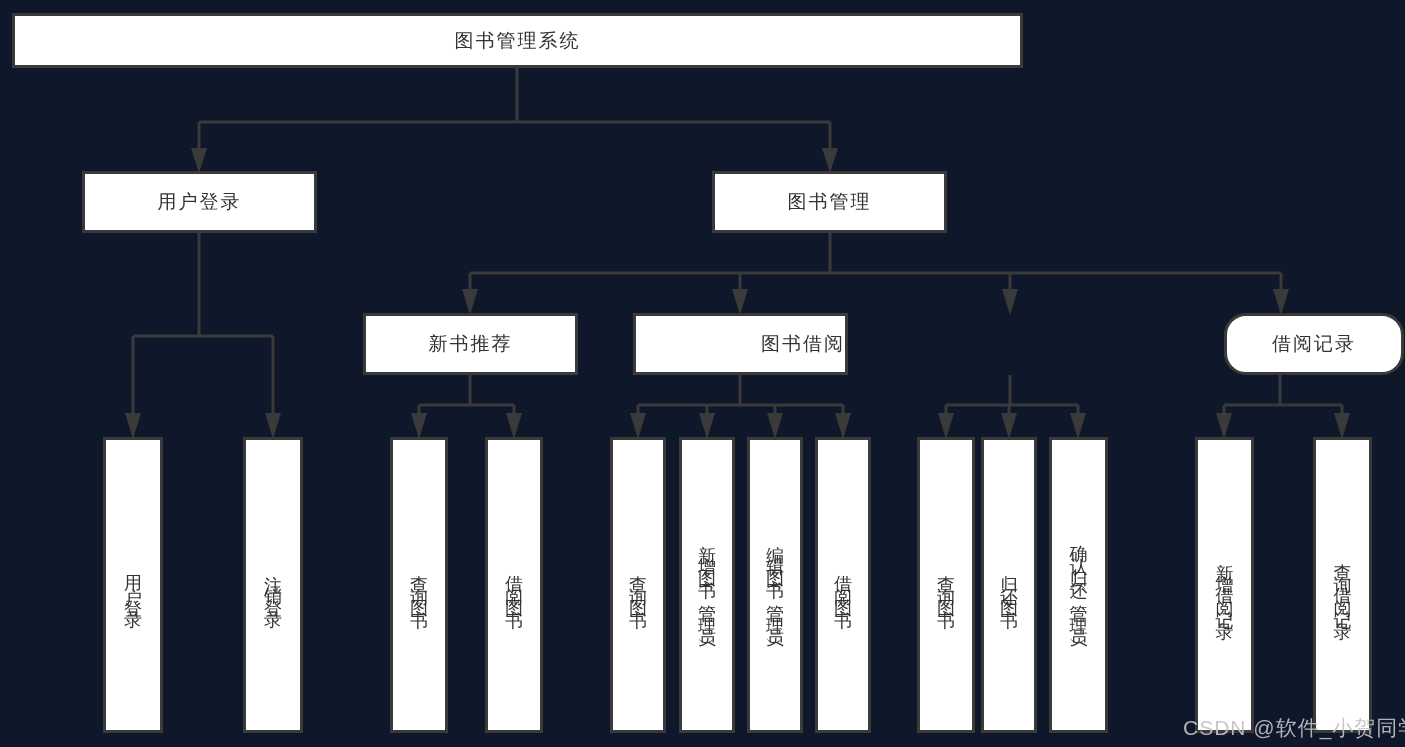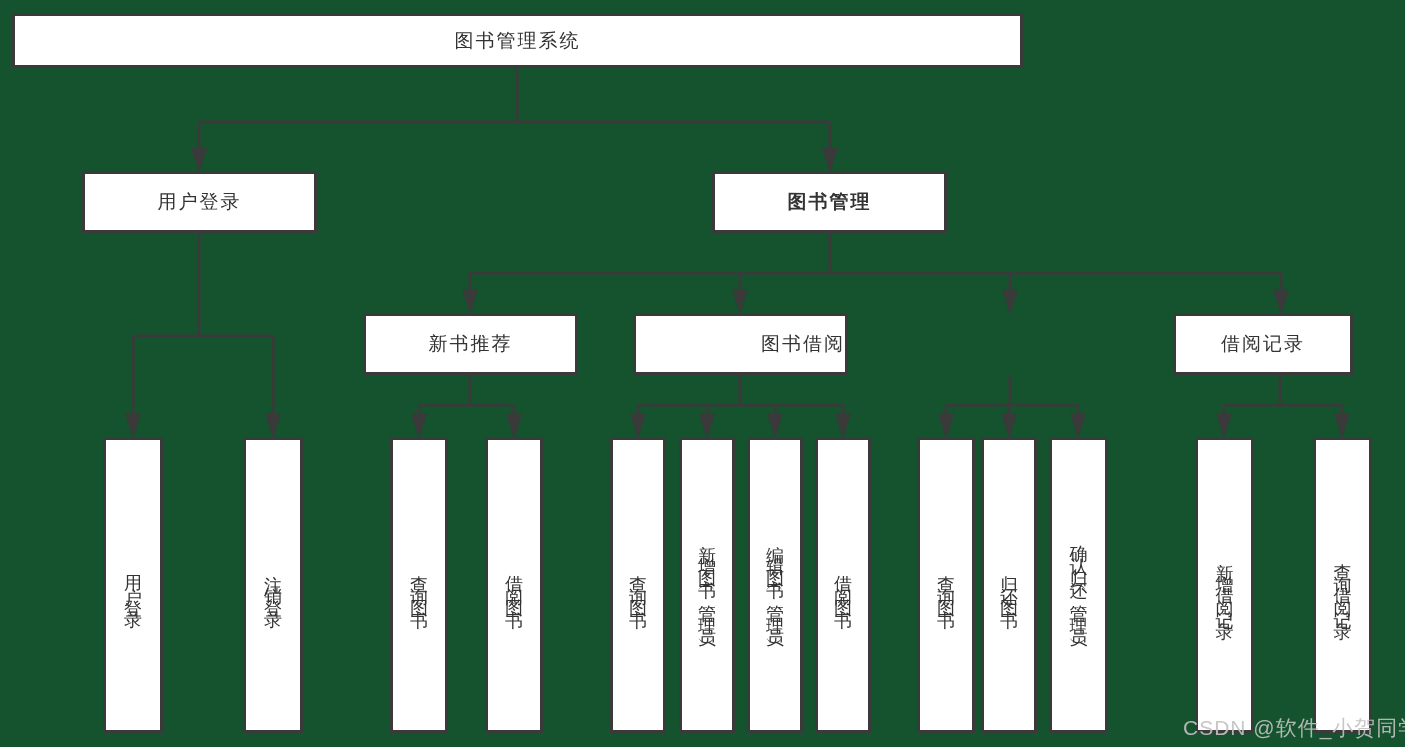--- a/index.html
+++ b/index.html
@@ -1,21 +1,21 @@
 <!DOCTYPE html>
 <html><head>
 <meta charset="utf-8">
 <style>
   html, body { margin: 0; padding: 0; }
   body { background: #ffffff; font-family: "Liberation Sans", sans-serif; }
   .canvas {
     position: relative;
     width: 1405px;
     height: 747px;
-    background: #14532d;
+    background: #0f172a;
     overflow: hidden;
   }
   .connectors {
     position: absolute;
     left: 0; top: 0;
     width: 1405px; height: 747px;
     z-index: 1;
   }
   .box {
     position: absolute;
@@ -99,31 +99,31 @@
     </g>
   </svg>
 
   <div class="box" style="left:12px; top:13px; width:1011px; height:55px;">
     <span class="h-label">图书管理系统</span>
   </div>
 
   <div class="box" style="left:82px; top:171px; width:235px; height:62px;">
     <span class="h-label">用户登录</span>
   </div>
-  <div class="box" style="left:712px; top:171px; width:235px; height:62px;font-weight:bold;">
+  <div class="box" style="left:712px; top:171px; width:235px; height:62px;">
     <span class="h-label">图书管理</span>
   </div>
 
   <div class="box" style="left:363px; top:313px; width:215px; height:62px;">
     <span class="h-label">新书推荐</span>
   </div>
   <div class="box" style="left:633px; top:313px; width:215px; height:62px;justify-content:flex-end;">
     <span class="h-label">图书借阅</span>
   </div>
-  <div class="box" style="left:1173px; top:313px; width:180px; height:62px;">
+  <div class="box" style="left:1224px; top:313px; width:180px; height:62px;border-radius:22px;">
     <span class="h-label">借阅记录</span>
   </div>
 
   <div class="box leaf" style="left:103px; width:60px;">
     <span class="v-label">用户登录</span>
   </div>
   <div class="box leaf" style="left:243px; width:60px;">
     <span class="v-label">注销登录</span>
   </div>
   <div class="box leaf" style="left:390px; width:58px;">

